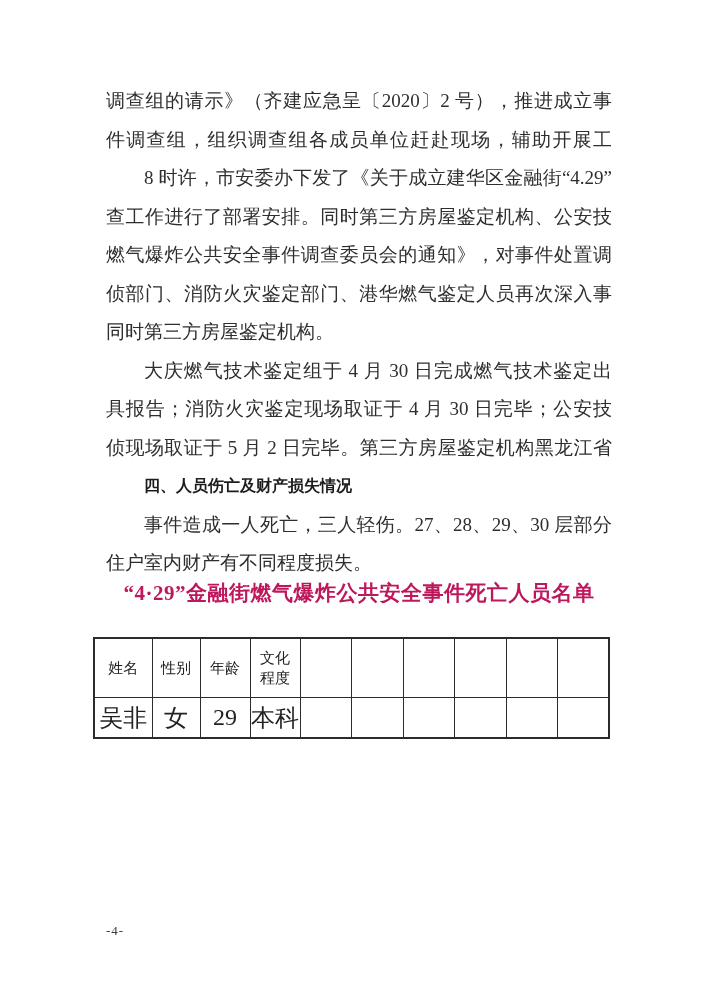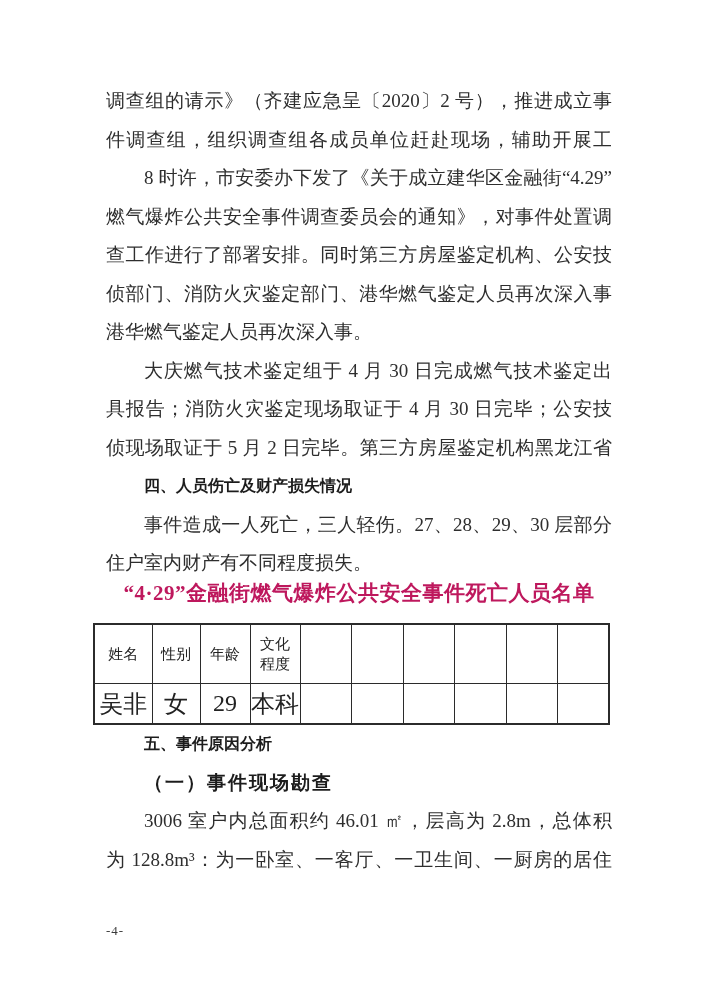--- a/index.html
+++ b/index.html
@@ -61,21 +61,21 @@
     height: 38.5px;
     margin-top: -9px;
     color: #be185d;
     letter-spacing: 0.5px;
   }
   table.casualty {
     border-collapse: collapse;
     table-layout: fixed;
     width: 515px;
     margin-left: -13px;
-    margin-top: 11px;
+    margin-top: 25px;
     border: 2px solid #2b2b2b;
     color: #222;
   }
   table.casualty th, table.casualty td {
     border: 1px solid #2b2b2b;
     text-align: center;
     vertical-align: middle;
     padding: 0;
     overflow: hidden;
   }
@@ -102,24 +102,24 @@
 </style>
 </head>
 <body>
 
 <div class="page">
   <div class="content">
     <div id="flow-top">
         <div class="line justify">调查组的请示》（齐建应急呈〔2020〕2 号），推进成立事</div>
         <div class="line justify">件调查组，组织调查组各成员单位赶赴现场，辅助开展工作。</div>
         <div class="line justify indent">8 时许，市安委办下发了《关于成立建华区金融街“4.29”</div>
+        <div class="line justify">查工作进行了部署安排。同时第三方房屋鉴定机构、公安技</div>
         <div class="line justify">燃气爆炸公共安全事件调查委员会的通知》，对事件处置调</div>
-        <div class="line justify">查工作进行了部署安排。同时第三方房屋鉴定机构、公安技</div>
         <div class="line justify">侦部门、消防火灾鉴定部门、港华燃气鉴定人员再次深入事</div>
-        <div class="line">港华燃气鉴定人员再次深入事。</div>
+        <div class="line">同时第三方房屋鉴定机构。</div>
         <div class="line justify indent">大庆燃气技术鉴定组于 4 月 30 日完成燃气技术鉴定出</div>
         <div class="line justify">具报告；消防火灾鉴定现场取证于 4 月 30 日完毕；公安技</div>
         <div class="line justify">侦现场取证于 5 月 2 日完毕。第三方房屋鉴定机构黑龙江省</div>
         <div class="line h-sans indent">四、人员伤亡及财产损失情况</div>
         <div class="line justify indent">事件造成一人死亡，三人轻伤。27、28、29、30 层部分</div>
         <div class="line">住户室内财产有不同程度损失。</div>
       </div>
     <div class="table-title">“4·29”金融街燃气爆炸公共安全事件死亡人员名单</div>
     <table class="casualty">
       <colgroup>
@@ -157,21 +157,15 @@
             <td>本科</td>
             <td></td>
             <td></td>
             <td></td>
             <td></td>
             <td></td>
             <td></td>
           </tr>
         </tbody>
     </table>
-    <div id="flow-bottom">
-        <div class="line h-sans indent">五、事件原因分析</div>
-        <div class="line h-kai indent">（一）事件现场勘查</div>
-        <div class="line justify indent">3006 室户内总面积约 46.01 ㎡，层高为 2.8m，总体积</div>
-        <div class="line justify">为 128.8m³：为一卧室、一客厅、一卫生间、一厨房的居住</div>
-      </div>
   </div>
   <div class="page-number">-4-</div>
 </div>
 
 </body></html>

